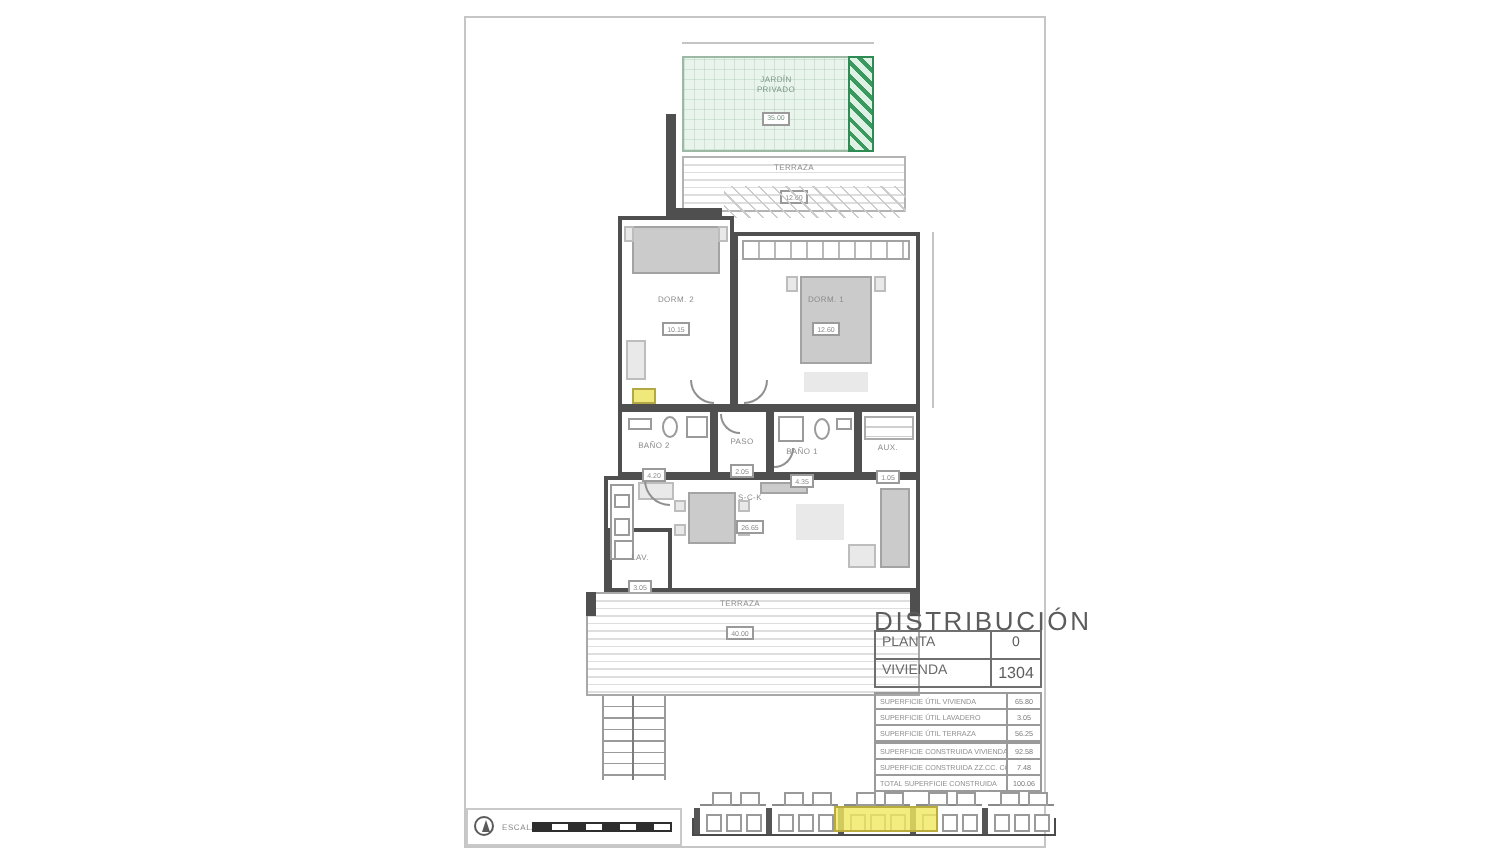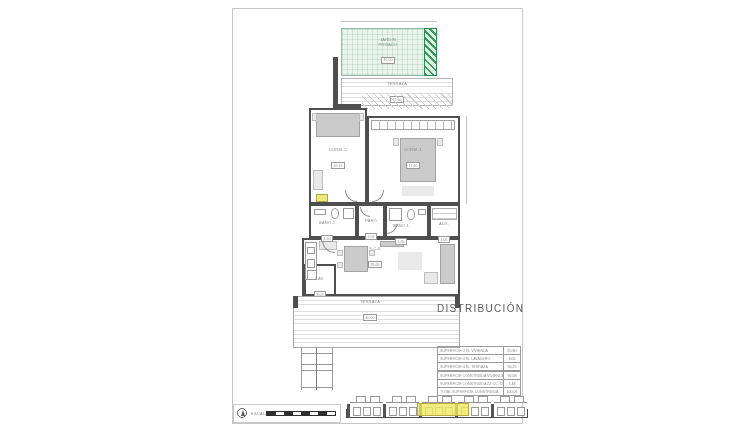--- a/index.html
+++ b/index.html
@@ -51,21 +51,21 @@
   .rname{font-size:4px;letter-spacing:.2px;white-space:nowrap;}
   .rarea{display:inline-block;margin-top:1px;padding:.5px 2px;border:.5px solid #9a9a9a;font-size:3.5px;background:#fff;}
   .glabel{color:#7d9687;}
 
   .marker{left:316px;top:194px;width:12px;height:8px;background:#efe97b;border:1px solid #b3a845;}
 
   
   .dim{background:#c4c4c4;}
 
   
-  .tb-head{left:437px;top:303px;width:84px;text-align:right;font-size:10px;letter-spacing:1.3px;color:#5c5c5c;}
+  .tb-head{left:437px;top:303px;width:84px;text-align:right;font-size:13px;letter-spacing:1.3px;color:#5c5c5c;}
   .tb-table{left:437px;top:315px;width:84px;border:1px solid #6f6f6f;}
   .tb-row{display:flex;height:13px;border-bottom:1px solid #6f6f6f;}
   .tb-row:last-child{border-bottom:none;}
   .tb-label{flex:1;font-size:7px;color:#6a6a6a;padding:2px 0 0 3px;}
   .tb-value{width:24px;border-left:1px solid #6f6f6f;text-align:center;font-size:7px;color:#5c5c5c;padding-top:2px;}
   .tb-value.big{font-size:8px;padding-top:1.5px;}
 
   .sm-table{width:84px;border:.5px solid #9a9a9a;}
   .sm-row{display:flex;height:7px;border-bottom:.5px solid #9a9a9a;}
   .sm-row:last-child{border-bottom:none;}
@@ -208,20 +208,30 @@
   <div class="abs stub" style="left:455px;top:296px;width:5px;height:12px;"></div>
   <div class="rlabel" style="left:344px;top:300px;width:52px;">
     <div class="rname">TERRAZA</div>
     <span class="rarea">40.00</span>
   </div>
   <div class="abs stairs"></div>
   <div class="abs stairline"></div>
 
   <div class="abs tb-head">DISTRIBUCIÓN</div>
 
+  <div class="abs tb-table">
+    <div class="tb-row">
+      <div class="tb-label">PLANTA</div>
+      <div class="tb-value">0</div>
+    </div>
+    <div class="tb-row">
+      <div class="tb-label">VIVIENDA</div>
+      <div class="tb-value big">1304</div>
+    </div>
+  </div>
 
   <div class="abs sm-table" style="left:437px;top:346px;">
     <div class="sm-row">
       <div class="sm-label">SUPERFICIE ÚTIL VIVIENDA</div>
       <div class="sm-value">65.80</div>
     </div>
     <div class="sm-row">
       <div class="sm-label">SUPERFICIE ÚTIL LAVADERO</div>
       <div class="sm-value">3.05</div>
     </div>

